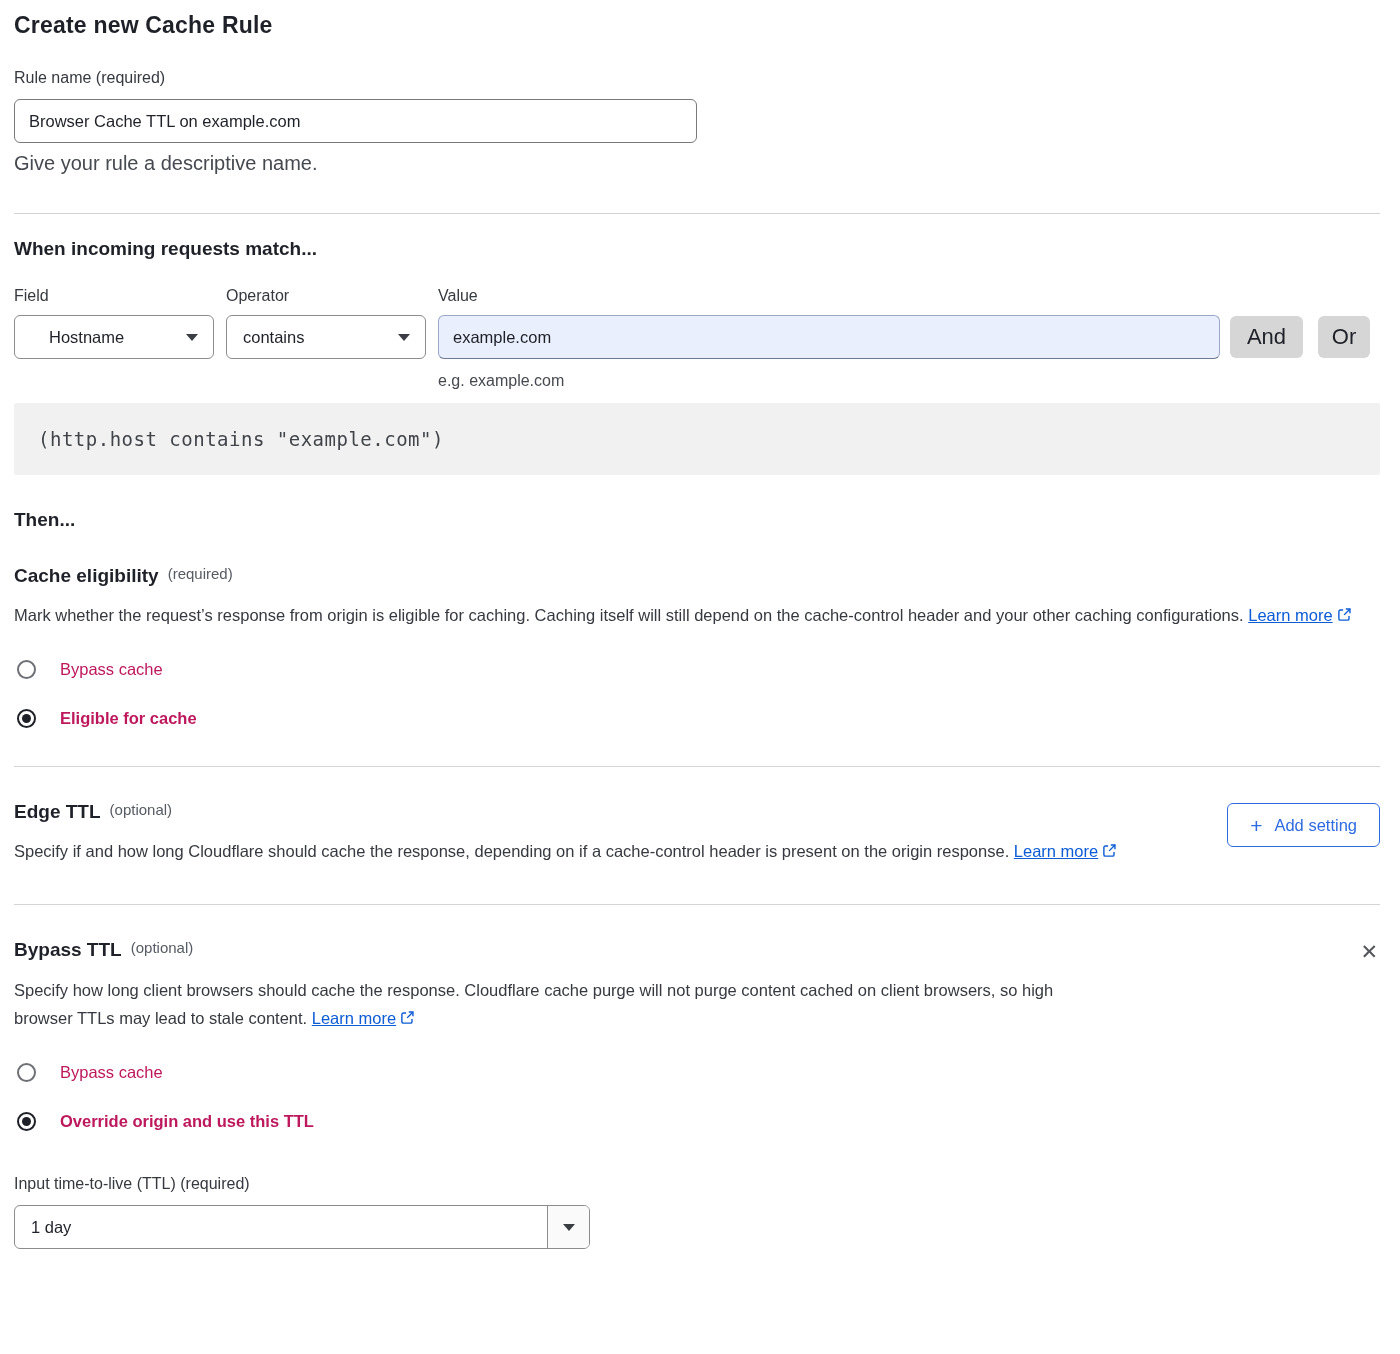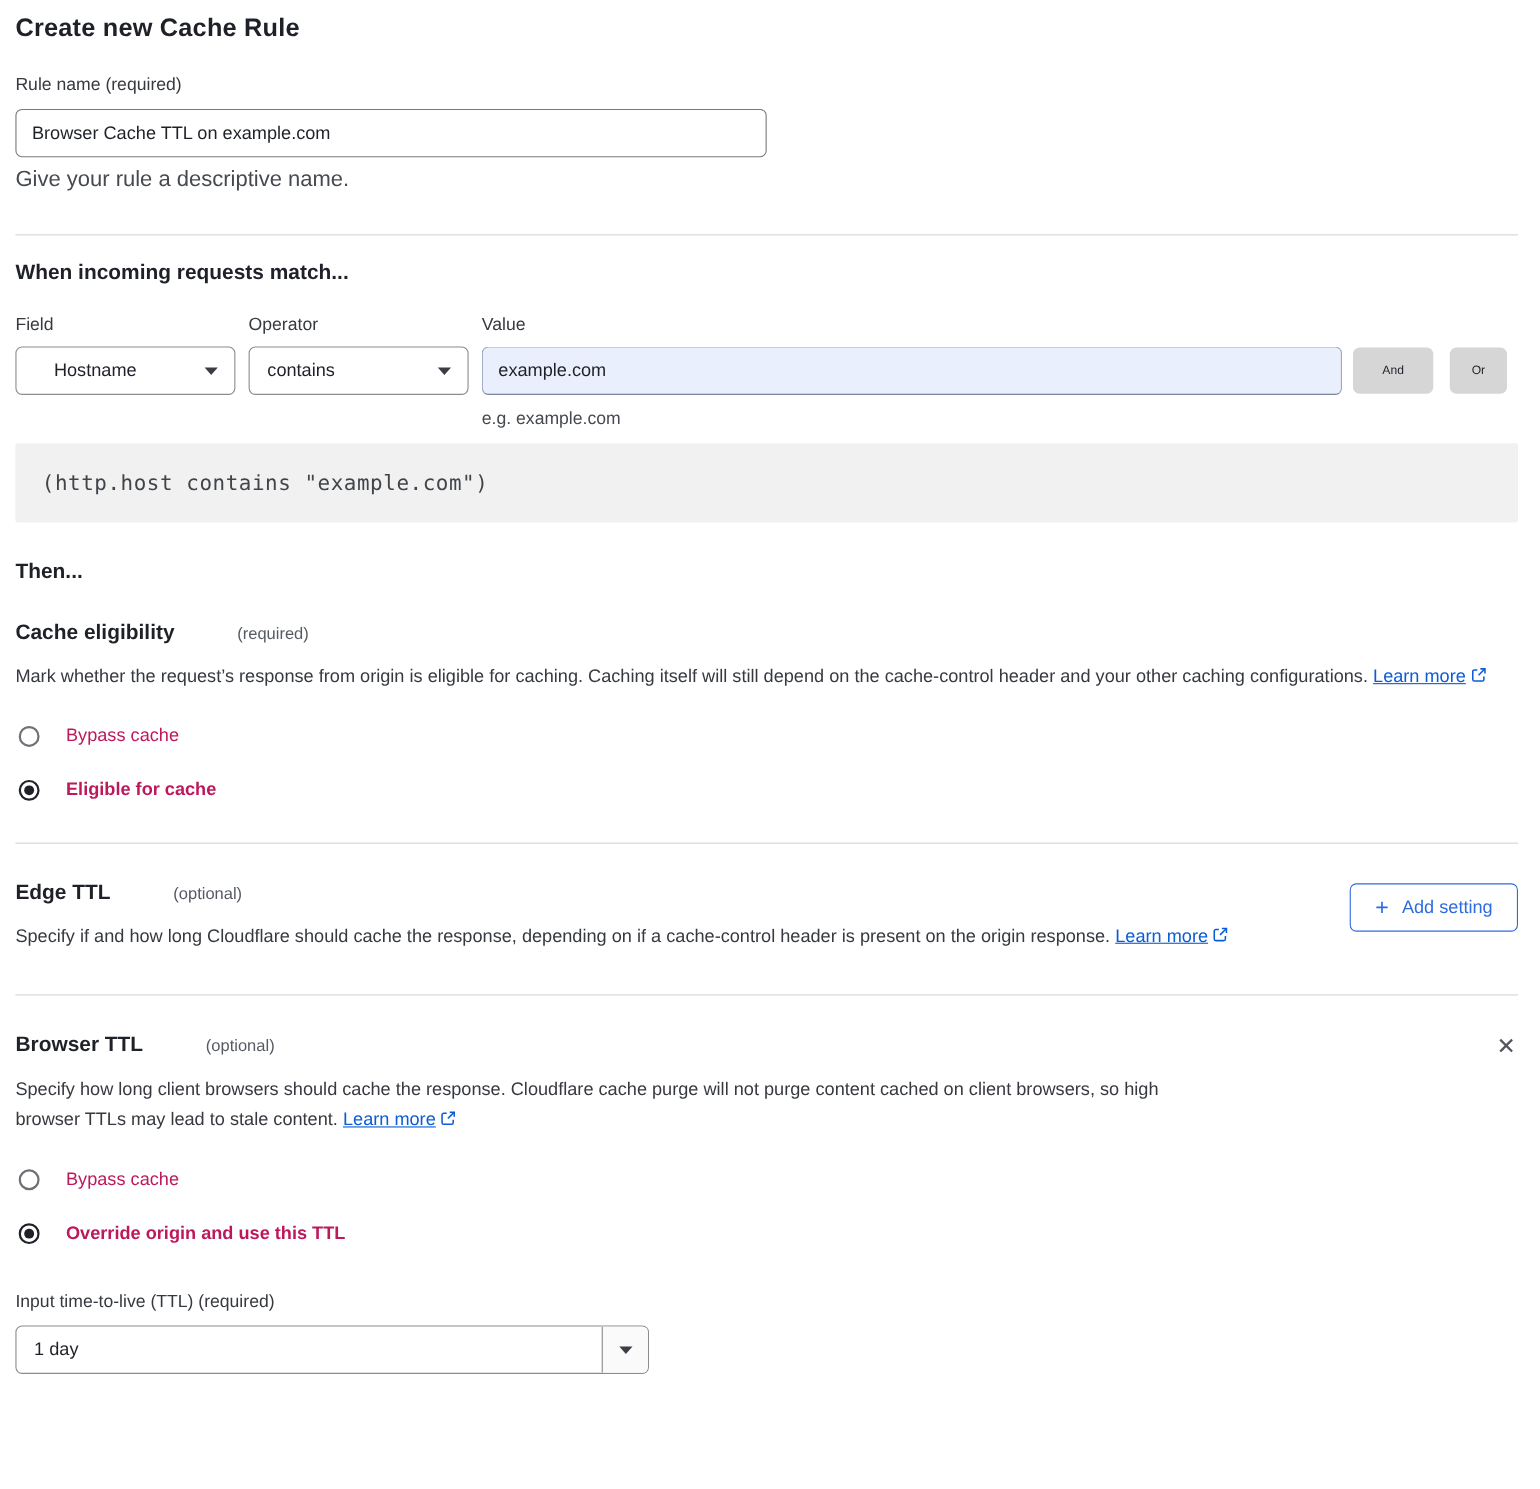--- a/index.html
+++ b/index.html
@@ -47,42 +47,42 @@
   }
   .sel-field { width: 200px; margin-right: 12px; padding-left: 34px; }
   .sel-operator { width: 200px; margin-right: 12px; }
   .value-input {
     width: 782px; height: 44px; border: 1px solid #9aa7c7; border-bottom-color: #6e7892;
     border-radius: 6px; background: #e9effc; font-family: "Liberation Sans", sans-serif;
     font-size: 16.5px; color: #1f2128; padding: 0 14px; outline: none;
   }
   .btn-gray {
     height: 42px; border: none; border-radius: 6px; background: #d6d6d6;
-    font-family: "Liberation Sans", sans-serif; font-size: 11px; color: #1f2128;
+    font-family: "Liberation Sans", sans-serif; font-size: 22px; color: #1f2128;
     cursor: pointer; margin-top: 1px;
   }
   .btn-and { width: 73px; margin-left: 10px; }
   .btn-or { width: 52px; margin-left: 15px; }
   .value-helper { margin-top: 13px; margin-left: 424px; font-size: 16px; color: #46494f; }
 
   
   .expr-header { display: flex; justify-content: space-between; align-items: baseline; margin-top: 46px; }
   a.text-link { color: #0b5cd5; text-decoration: underline; font-size: 16.5px; cursor: pointer; }
   .expr-code {
     margin-top: 13px; background: #f1f1f1; border-radius: 2px; height: 72px;
     display: flex; align-items: center; padding: 0 24px;
     font-family: "DejaVu Sans Mono", "Liberation Mono", monospace;
     font-size: 19px; color: #414449; letter-spacing: .5px;
   }
 
   .then-heading { margin-top: 34px; }
 
   
   .setting-section { margin-top: 34px; }
-  .setting-header { display: flex; align-items: center; gap: 48px; }
+  .setting-header { display: flex; align-items: flex-start; }
   .setting-title { font-size: 19px; font-weight: 700; color: #1f2128; }
   .setting-badge { font-size: 15px; color: #565b63; margin-left: 9px; }
   .setting-desc { margin-top: 14px; font-size: 16.5px; line-height: 28px; color: #36393f; }
   .desc-cache { max-width: 1340px; }
   .desc-edge { max-width: 1105px; }
   .desc-browser { max-width: 1095px; }
   .inline-link { color: #0b5cd5; text-decoration: underline; cursor: pointer; }
   .ext-icon { display: inline-block; vertical-align: -1px; margin-left: 4px; }
 
   
@@ -226,21 +226,21 @@
         <span>Add setting</span>
       </button>
     </div>
   </div>
 
   <hr class="divider">
 
   <div class="setting-section">
     <div class="browser-header-row">
       <div class="setting-header">
-        <span class="setting-title">Browser TTL</span>
+        <span class="setting-title">Bypass TTL</span>
         <span class="setting-badge">(optional)</span>
       </div>
       <span class="close-icon">✕</span>
     </div>
     <p class="setting-desc desc-browser">
       <span>Specify how long client browsers should cache the response. Cloudflare cache purge will not purge content cached on client browsers, so high browser TTLs may lead to stale content.</span>
       <a class="inline-link">Learn more</a><span class="ext-icon"><svg width="15" height="15" viewBox="0 0 16 16">
             <path d="M6.5 3.2H3.6A1.6 1.6 0 0 0 2 4.8v7.6A1.6 1.6 0 0 0 3.6 14h7.6a1.6 1.6 0 0 0 1.6-1.6V9.5" fill="none" stroke="#0b5cd5" stroke-width="1.5"></path>
             <path d="M9.4 2.2h4.4v4.4" fill="none" stroke="#0b5cd5" stroke-width="1.5"></path>
             <path d="M13.6 2.4L7.6 8.4" stroke="#0b5cd5" stroke-width="1.5"></path>

